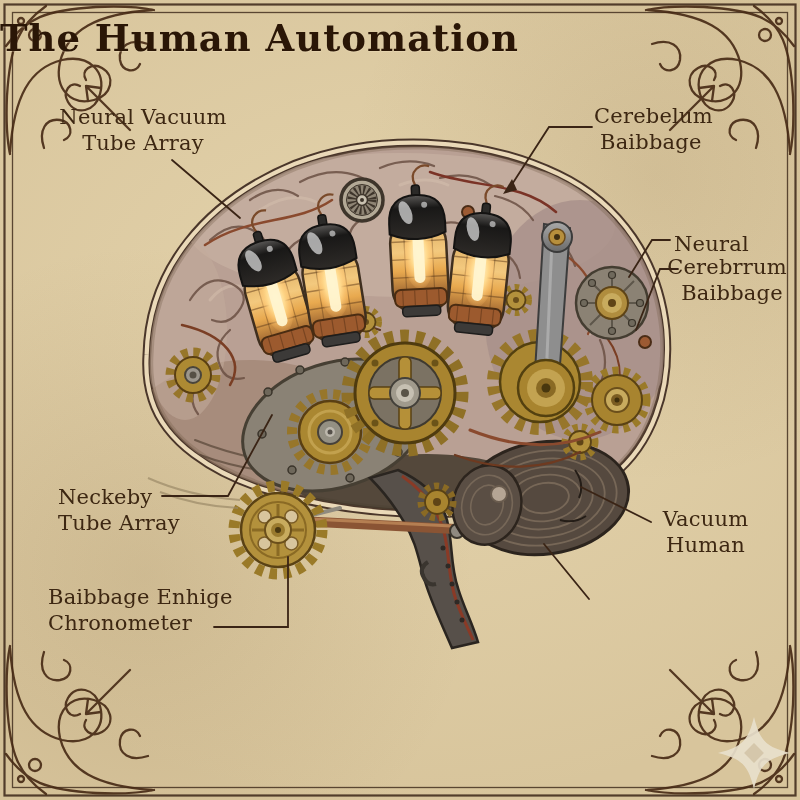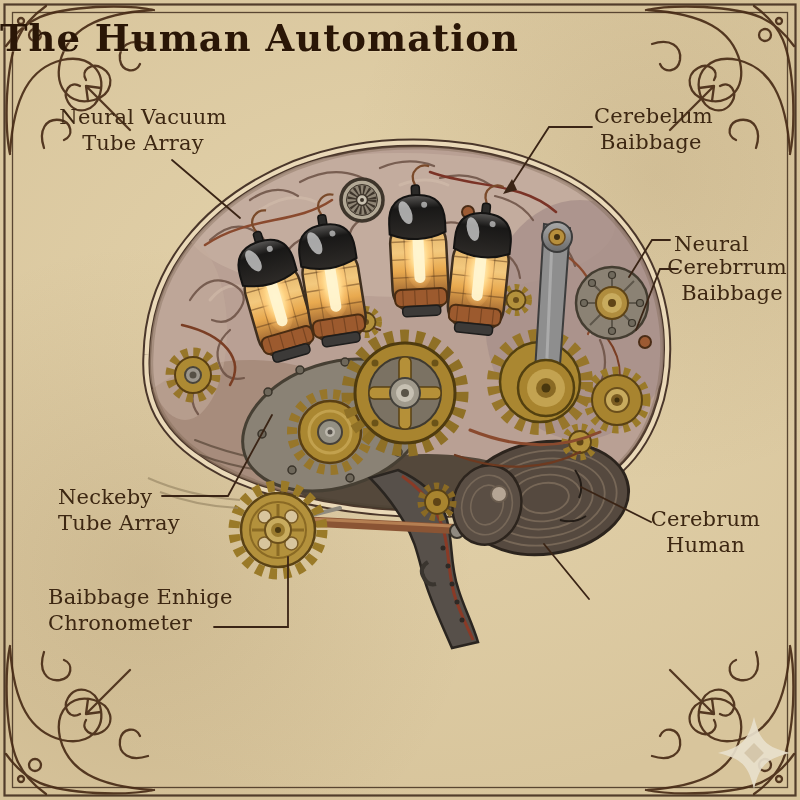--- a/index.html
+++ b/index.html
@@ -390,18 +390,18 @@
     <span class="ln">Neckeby</span>
     <span class="ln">Tube Array</span>
   </div>
 
   <div class="label" style="left:48px;top:584px;width:200px;text-align:left">
     <span class="ln">Baibbage Enhige</span>
     <span class="ln">Chronometer</span>
   </div>
 
   <div class="label" style="left:638px;top:506px;width:135px;text-align:center">
-    <span class="ln">Cerebrum</span>
+    <span class="ln">Vacuum</span>
     <span class="ln">Human</span>
   </div>
 
 
 </div>
 
 </body></html>

